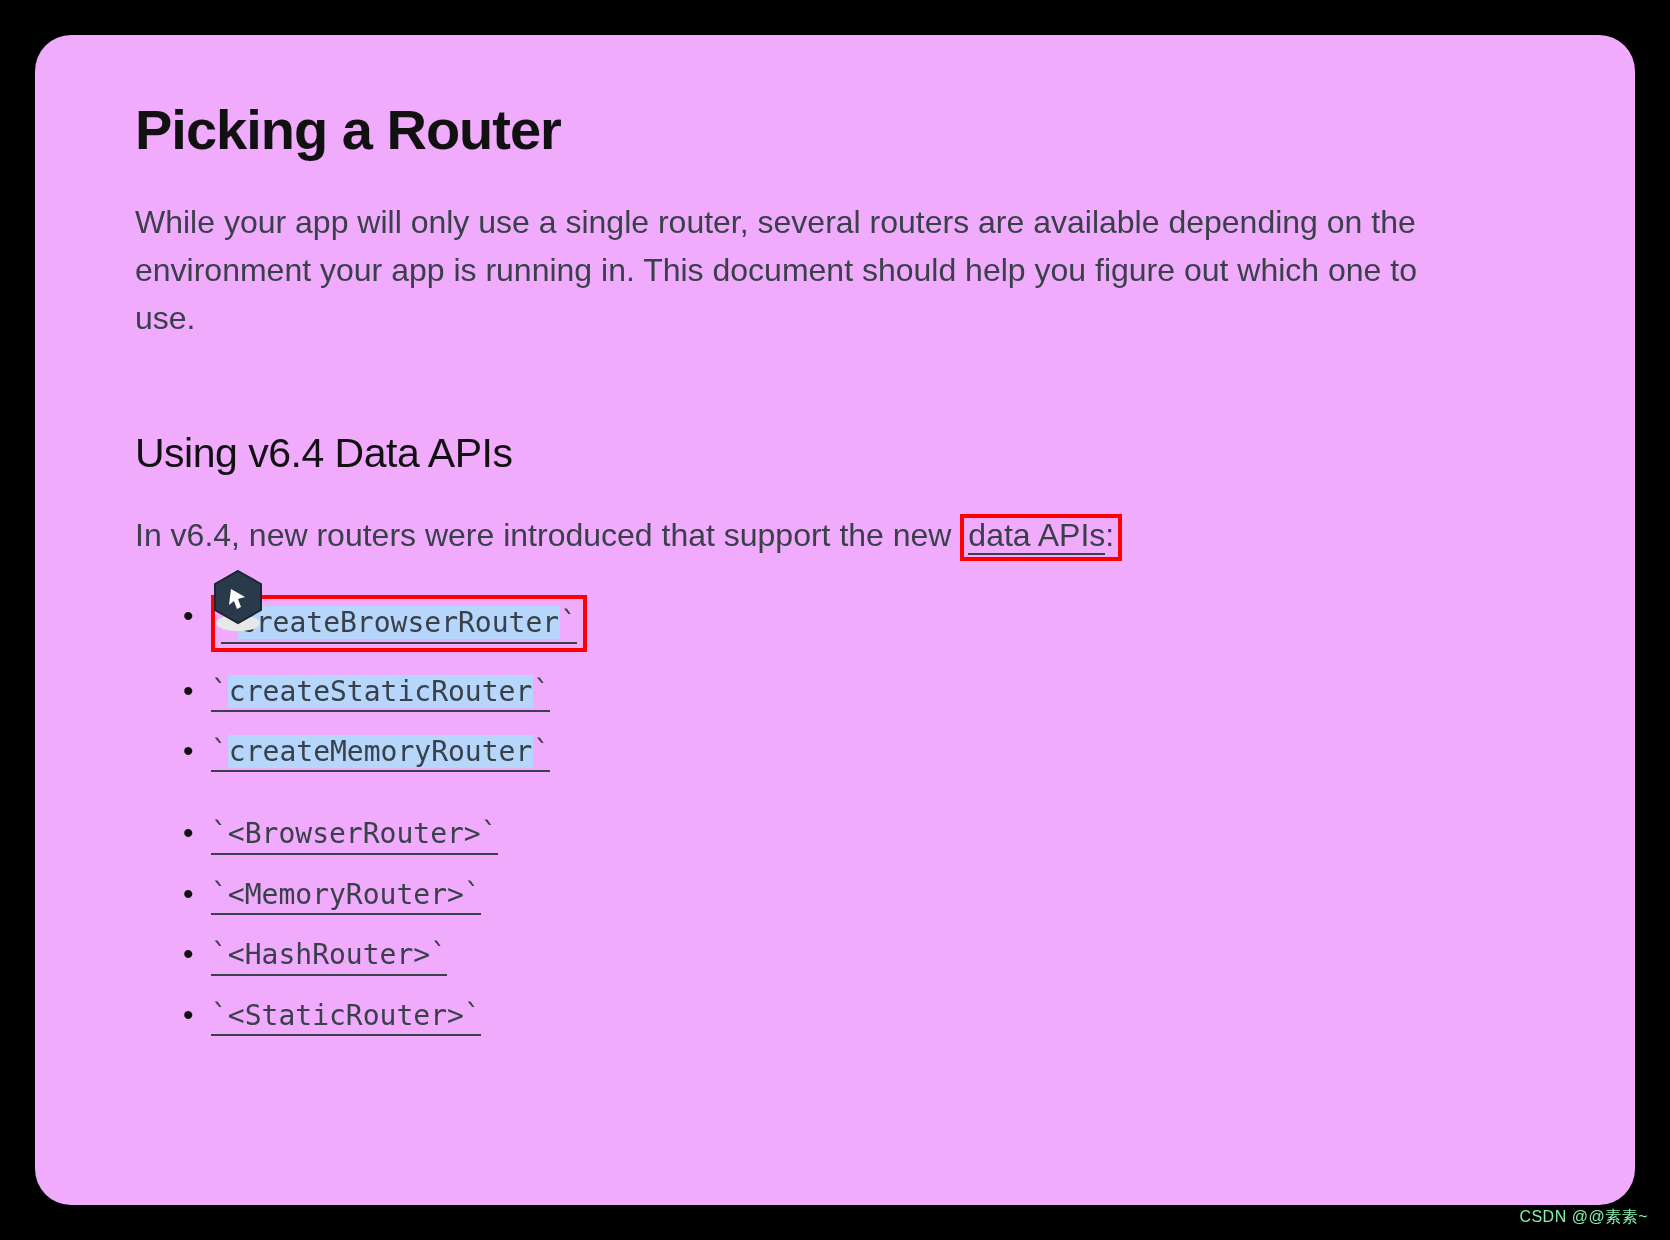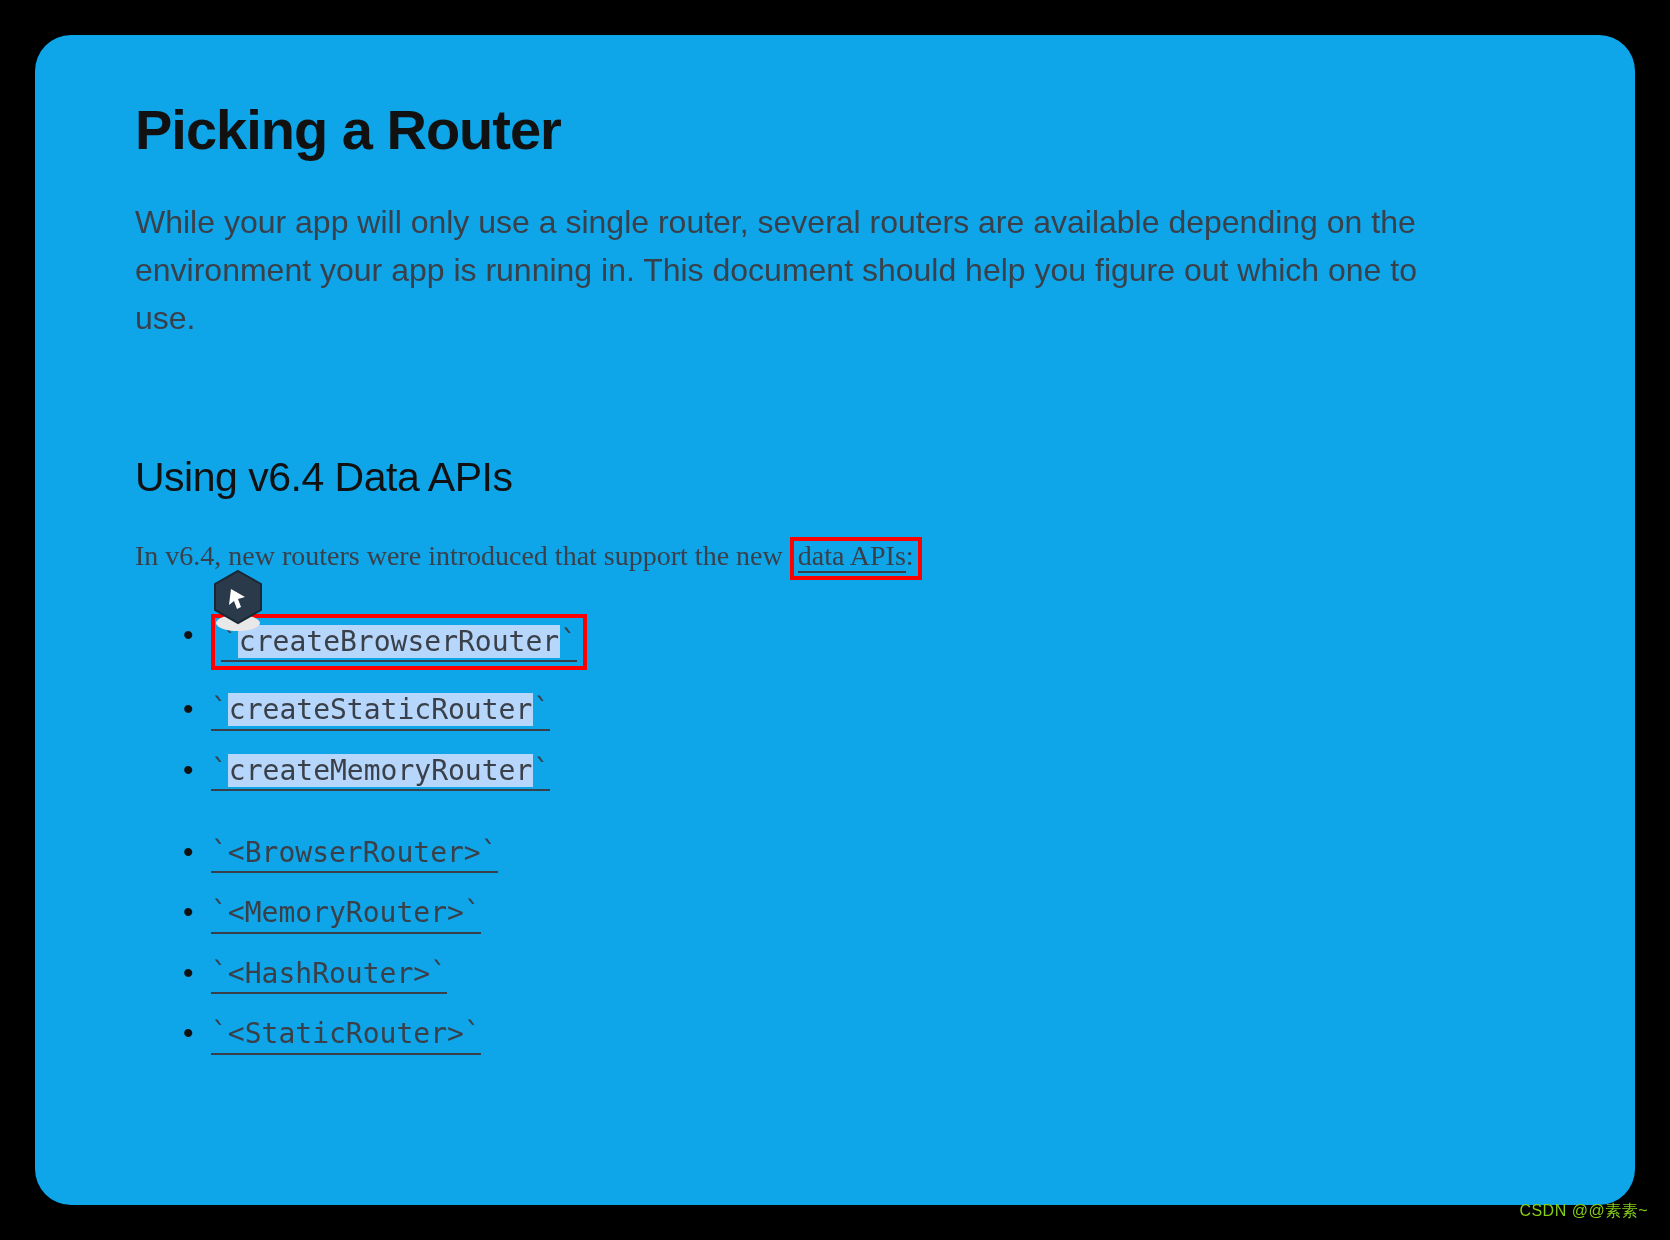--- a/index.html
+++ b/index.html
@@ -5,57 +5,56 @@
     * { margin: 0; padding: 0; box-sizing: border-box; }
     body {
       background: #000;
       font-family: -apple-system, BlinkMacSystemFont, "Segoe UI", Helvetica, Arial, sans-serif;
       width: 1670px;
       height: 1240px;
       padding: 35px;
       position: relative;
     }
     .card {
-      background: #0ea5e9;
+      background: #f0abfc;
       border-radius: 36px;
       width: 100%;
       height: 100%;
       padding: 62px 100px 12px 100px;
       overflow: hidden;
       position: relative;
     }
     h1 {
       font-size: 56px;
       font-weight: 800;
       color: #111;
       letter-spacing: -1px;
       margin-bottom: 36px;
     }
     p.lead {
       font-size: 32px;
       line-height: 1.5;
       color: #3a4049;
       font-weight: 400;
       max-width: 1330px;
-      margin-bottom: 112px;
+      margin-bottom: 88px;
     }
     h2 {
       font-size: 41px;
       font-weight: 400;
       color: #111;
       letter-spacing: -0.5px;
       margin-bottom: 34px;
     }
     p.body {
-      font-size: 28px;
+      font-size: 32px;
       line-height: 1.5;
       color: #3a4049;
       font-weight: 400;
       margin-bottom: 34px;
-      font-family: Liberation Serif, serif;
     }
     .link-inline {
       color: #3a4049;
       border-bottom: 2px solid #3a4049;
       cursor: pointer;
     }
     .redbox-inline {
       border: 4px solid #f00;
       padding: 0 4px 4px 4px;
       display: inline-block;
@@ -116,23 +115,23 @@
       position: absolute;
       left: 168px;
       top: 530px;
       width: 70px;
       height: 70px;
       pointer-events: none;
     }
     .watermark {
       position: absolute;
       right: 22px;
-      bottom: 18px;
+      bottom: 12px;
       font-size: 16px;
-      color: #84cc16;
+      color: #86efac;
       font-family: Arial, sans-serif;
       letter-spacing: 0.5px;
     }
   </style>
 </head>
 <body>
 
 <div class="card">
 
   <h1>Picking a Router</h1>

